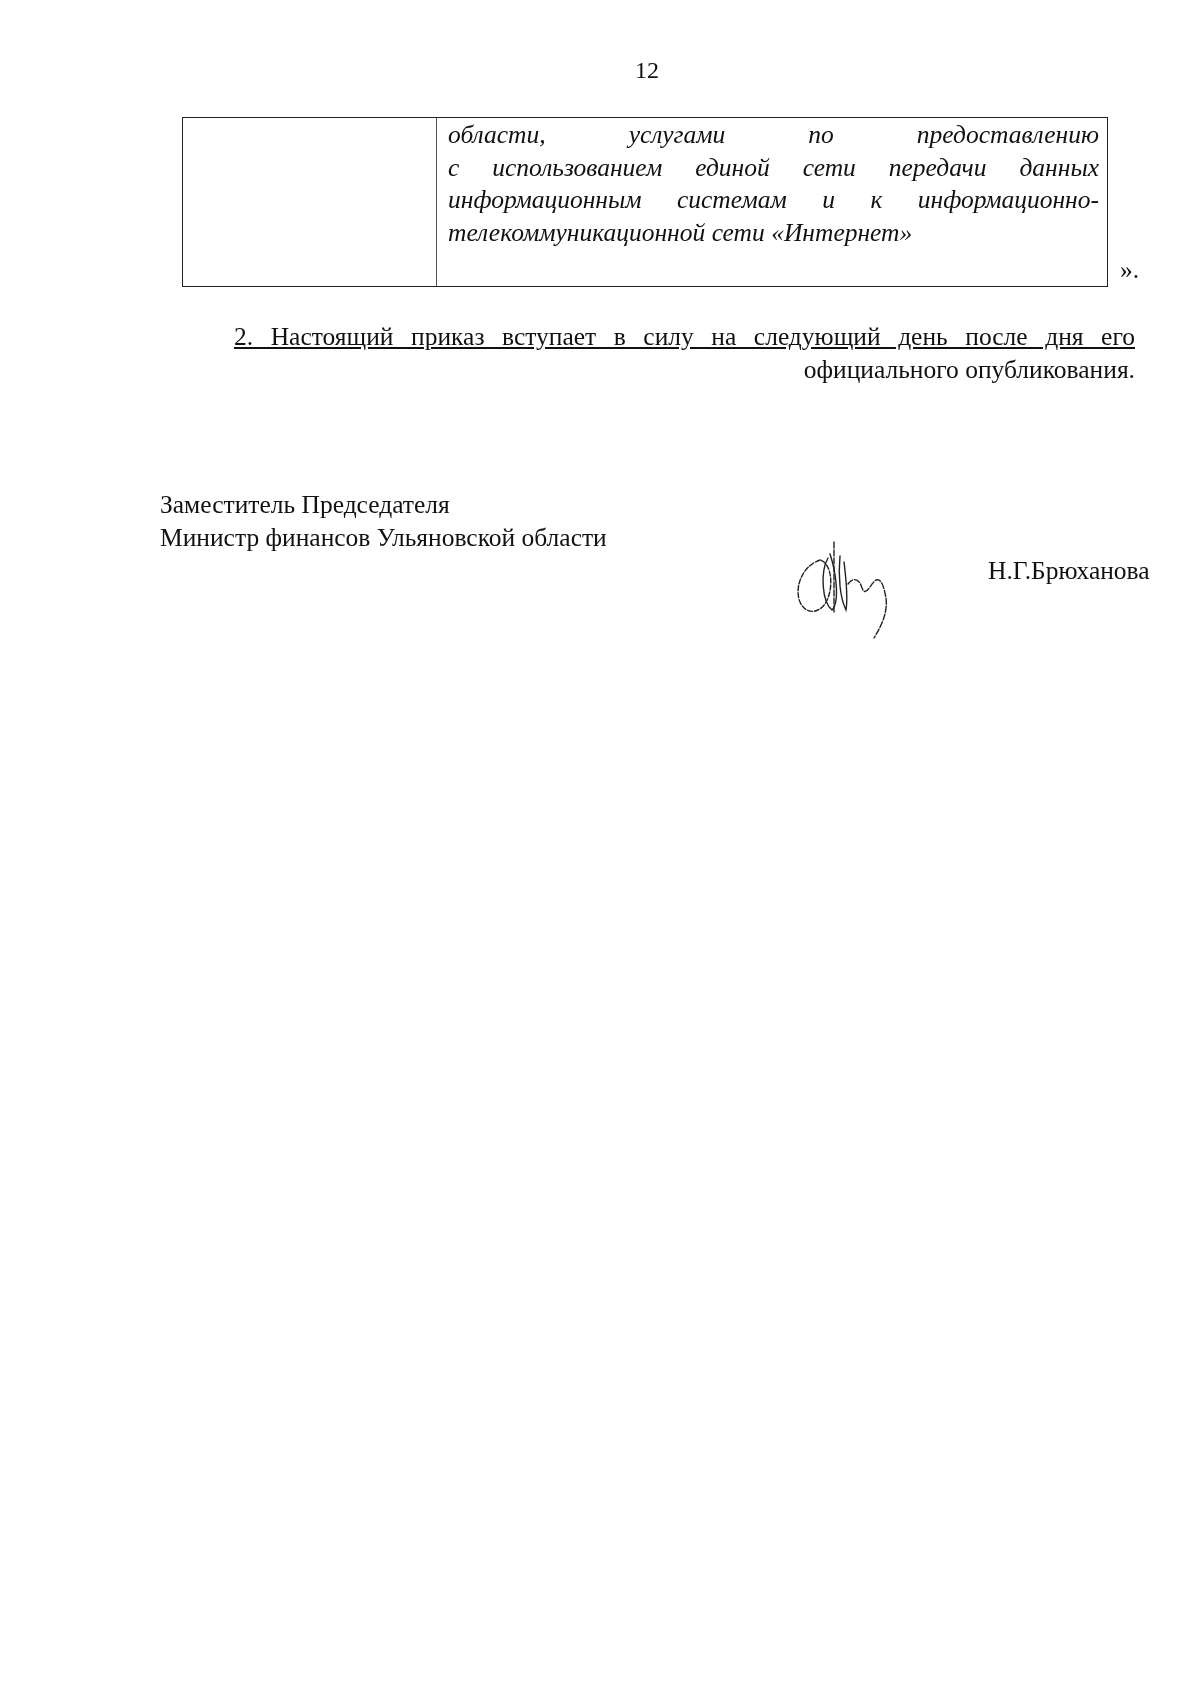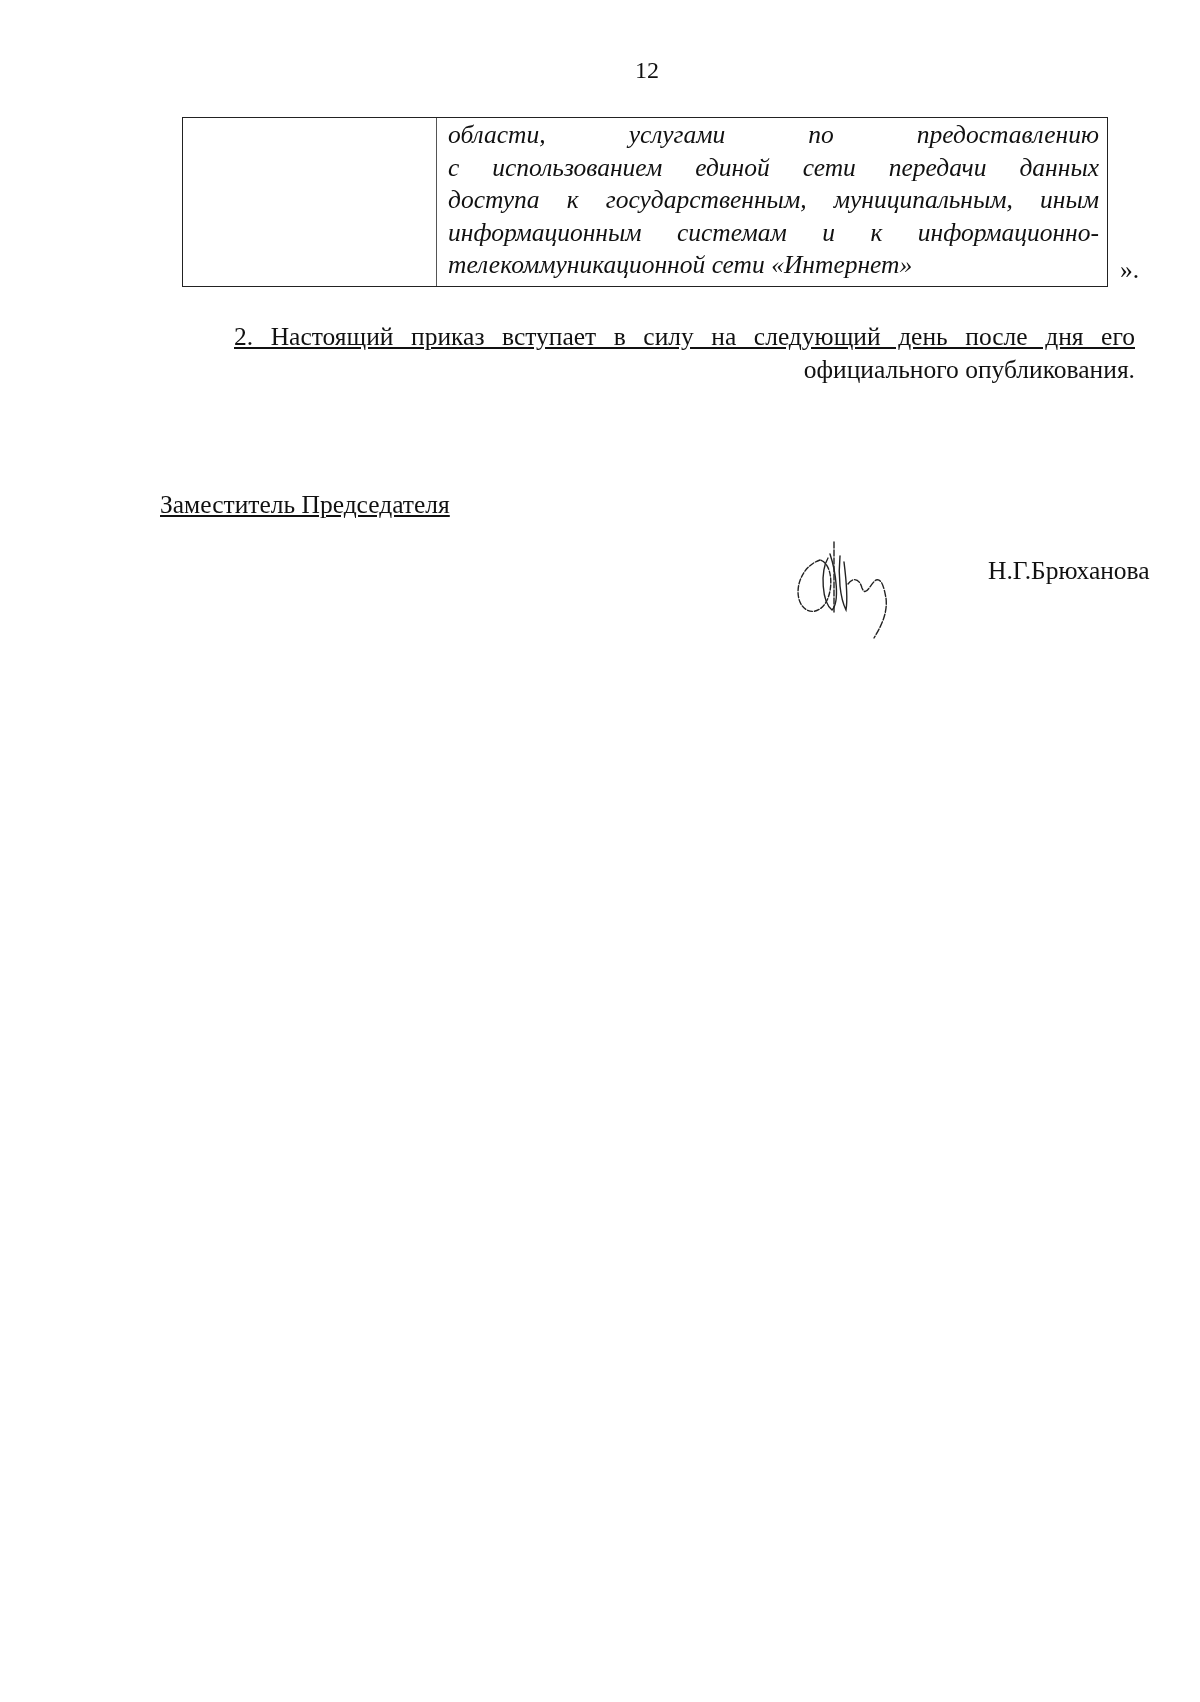--- a/index.html
+++ b/index.html
@@ -88,21 +88,20 @@
     .signature-block {
       position: absolute;
       left: 160px;
       top: 488px;
       font-size: 25.5px;
       line-height: 33px;
     }
     .signature-block span {
       display: block;
       white-space: nowrap;
-      text-decoration: underline;
     }
     .signature-mark {
       position: absolute;
       left: 790px;
       top: 532px;
       width: 110px;
       height: 108px;
     }
     .signer-name {
       position: absolute;
@@ -116,35 +115,35 @@
 </head>
 <body>
 
 <div class="page-number">12</div>
 
 <div class="amend-table">
   <div class="cell-left"></div>
   <div class="cell-right">
     <span class="cell-line">области, услугами по предоставлению</span>
     <span class="cell-line">с использованием единой сети передачи данных</span>
-    <span class="cell-line">доступа к государственным, муниципальным, иным</span>
     <span class="cell-line">информационным системам и к информационно-</span>
     <span class="cell-line last">телекоммуникационной сети «Интернет»</span>
   </div>
 </div>
 
 <div class="closing-quote">».</div>
 
 <div class="paragraph">
   <span class="line1">2. Настоящий приказ вступает в силу на следующий день после дня его</span>
   <span class="line2">официального опубликования.</span>
 </div>
 
 <div class="signature-block">
   <span>Заместитель Председателя</span>
+  <span>Министр финансов Ульяновской области</span>
 </div>
 
 <div class="signature-mark">
   <svg width="110" height="108" viewBox="0 0 110 108" fill="none" stroke="#222" stroke-width="1.4" stroke-linecap="round">
     <path d="M30 28 C12 34 4 56 10 70 C16 84 32 82 38 66 C44 50 40 30 30 28" stroke-dasharray="5 2"></path>
     <path d="M38 26 C30 40 32 70 42 78 C50 70 46 40 40 22"></path>
     <path d="M44 10 L44 80" stroke-dasharray="6 2"></path>
     <path d="M50 24 C48 44 50 66 56 78 C58 66 56 46 54 30"></path>
     <path d="M58 52 C64 44 70 48 72 56 C76 66 80 52 86 48 C92 46 94 56 96 66 C98 82 90 96 84 106" stroke-dasharray="6 2"></path>
   </svg>

